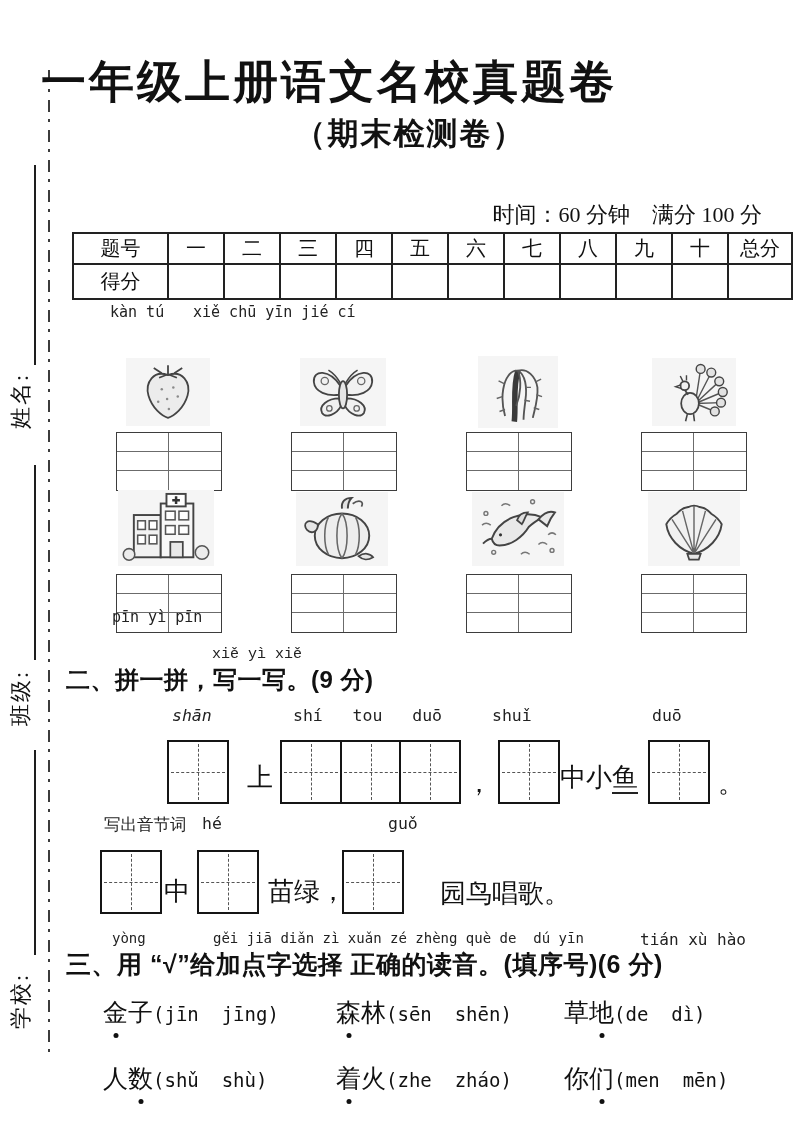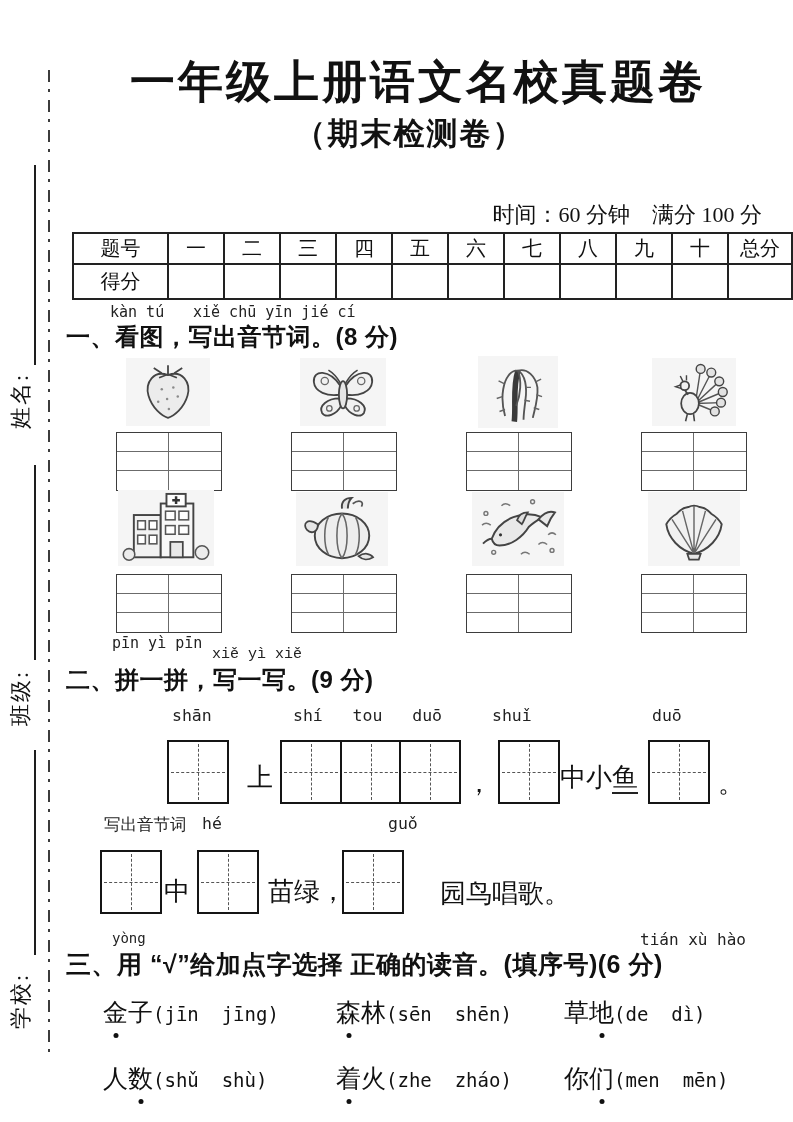--- a/index.html
+++ b/index.html
@@ -12,21 +12,21 @@
   .bindline { position:absolute; left:48px; top:70px; width:2px; height:986px;
     background:repeating-linear-gradient(180deg,#3c3c3c 0 12px,transparent 12px 19px,#3c3c3c 19px 22px,transparent 22px 30px); }
   .fill-line { position:absolute; left:34px; width:2px; background:#1e1e1e; }
   #fl1 { top:165px; height:200px; }
   #fl2 { top:465px; height:195px; }
   #fl3 { top:750px; height:205px; }
   .vlabel { position:absolute; left:-15px; width:72px; text-align:center;
     transform:rotate(-90deg); font-size:22px; letter-spacing:2px; white-space:nowrap; }
   #vl1 { top:386px; } #vl2 { top:683px; } #vl3 { top:986px; }
   
-  .title { position:absolute; left:58px; top:52px; width:720px; text-align:center;
+  .title { position:absolute; left:41px; top:52px; width:720px; text-align:left;
     font-size:45px; font-weight:900; letter-spacing:3px; }
   .subtitle { position:absolute; left:50px; top:113px; width:720px; text-align:center;
     font-size:31px; font-weight:bold; letter-spacing:2px; }
   .meta { position:absolute; left:300px; top:200px; width:462px; text-align:right;
     font-size:22px; white-space:pre; }
   
   .stable { position:absolute; left:72px; top:232px; border-collapse:collapse; table-layout:fixed; }
   .stable td { border:2px solid #222; text-align:center; font-size:20px; padding:0; }
   .stable tr:first-child td { height:29px; }
   .stable tr:last-child td  { height:33px; }
@@ -106,21 +106,20 @@
       <td></td>
       <td></td>
       <td></td>
       <td></td>
     </tr>
   </tbody>
     </table>
 
   <span class="pinyin" style="left:110px; top:303px;">kàn tú</span>
   <span class="pinyin" style="left:193px; top:303px;">xiě chū yīn jié cí</span>
-  <div class="heading" style="left:66px; top:321px;">一、看图，写出音节词。(8 分)</div>
 
   <div class="fig" style="left:126px; top:358px; width:84px; height:68px;">
     <svg width="80" height="62" viewBox="0 0 90 66">
       <path d="M45 14 C29 8 19 22 23 37 C27 51 38 60 45 62 C52 60 63 51 67 37 C71 22 61 8 45 14 Z" fill="#ececec" stroke="#444" stroke-width="2"></path>
       <path d="M38 12 L29 6 M45 13 L45 3 M52 12 L61 6 M45 13 L35 17 M45 13 L55 17" fill="none" stroke="#444" stroke-width="2"></path>
       <g fill="#8a8a8a">
           <circle cx="38" cy="30" r="1.4"></circle>
           <circle cx="51" cy="28" r="1.4"></circle>
           <circle cx="44" cy="41" r="1.4"></circle>
           <circle cx="56" cy="38" r="1.4"></circle>
@@ -291,25 +290,25 @@
     </div>
   <div class="pgrid" style="left:641px; top:574px;">
       <i></i>
       <i></i>
       <i></i>
       <i></i>
       <i></i>
       <i></i>
     </div>
 
-  <span class="pinyin" style="left:112px; top:634px;">pīn yì pīn</span>
+  <span class="pinyin" style="left:112px; top:608px;">pīn yì pīn</span>
   <span class="pinyin" style="left:212px; top:646px;font-family:Liberation Mono, monospace;">xiě yì xiě</span>
   <div class="heading" style="left:66px; top:664px;text-align:center;">二、拼一拼，写一写。(9 分)</div>
 
-  <span class="pinyin py17" style="left:172px; top:706px;">shān</span>
+  <span class="pinyin py17" style="left:172px; top:706px;font-style:italic;">shān</span>
   <span class="pinyin py17" style="left:293px; top:706px;">shí   tou   duō</span>
   <span class="pinyin py17" style="left:492px; top:706px;">shuǐ</span>
   <span class="pinyin py17" style="left:652px; top:706px;">duō</span>
 
   <div class="tabs tian" style="left:167px; top:740px;"></div>
   <span class="hz" style="left:247px; top:760px;">上</span>
   <div class="tgroup" style="left:280px; top:740px;">
     <div class="tian"></div>
     <div class="tian"></div>
     <div class="tian"></div>
@@ -325,20 +324,21 @@
   <span class="pinyin py17" style="left:344px; top:814px;margin-left:44px;">guǒ</span>
 
   <div class="tabs tian" style="left:100px; top:850px;"></div>
   <span class="hz" style="left:164px; top:874px;">中</span>
   <div class="tabs tian" style="left:197px; top:850px;"></div>
   <span class="hz" style="left:268px; top:874px;">苗绿，</span>
   <div class="tabs tian" style="left:342px; top:850px;"></div>
   <span class="hz" style="left:440px; top:876px;">园鸟唱歌。</span>
 
   <span class="pinyin" style="left:112px; top:930px; font-size:14px;">yòng</span>
+  <span class="pinyin" style="left:213px; top:930px; font-size:14px;">gěi jiā diǎn zì xuǎn zé zhèng què de  dú yīn</span>
   <span class="pinyin" style="left:640px; top:930px; font-size:16px;">tián xù hào</span>
   <div class="heading" style="left:66px; top:948px; font-size:25px;">三、用 “√”给加点字选择 正确的读音。(填序号)(6 分)</div>
 
   <div class="w-item" style="left:103px; top:996px;">
     <span></span><span class="dotchar">金</span><span>子</span><span class="opts">(jīn  jīng)</span>
   </div>
   <div class="w-item" style="left:336px; top:996px;">
     <span></span><span class="dotchar">森</span><span>林</span><span class="opts">(sēn  shēn)</span>
   </div>
   <div class="w-item" style="left:564px; top:996px;">

